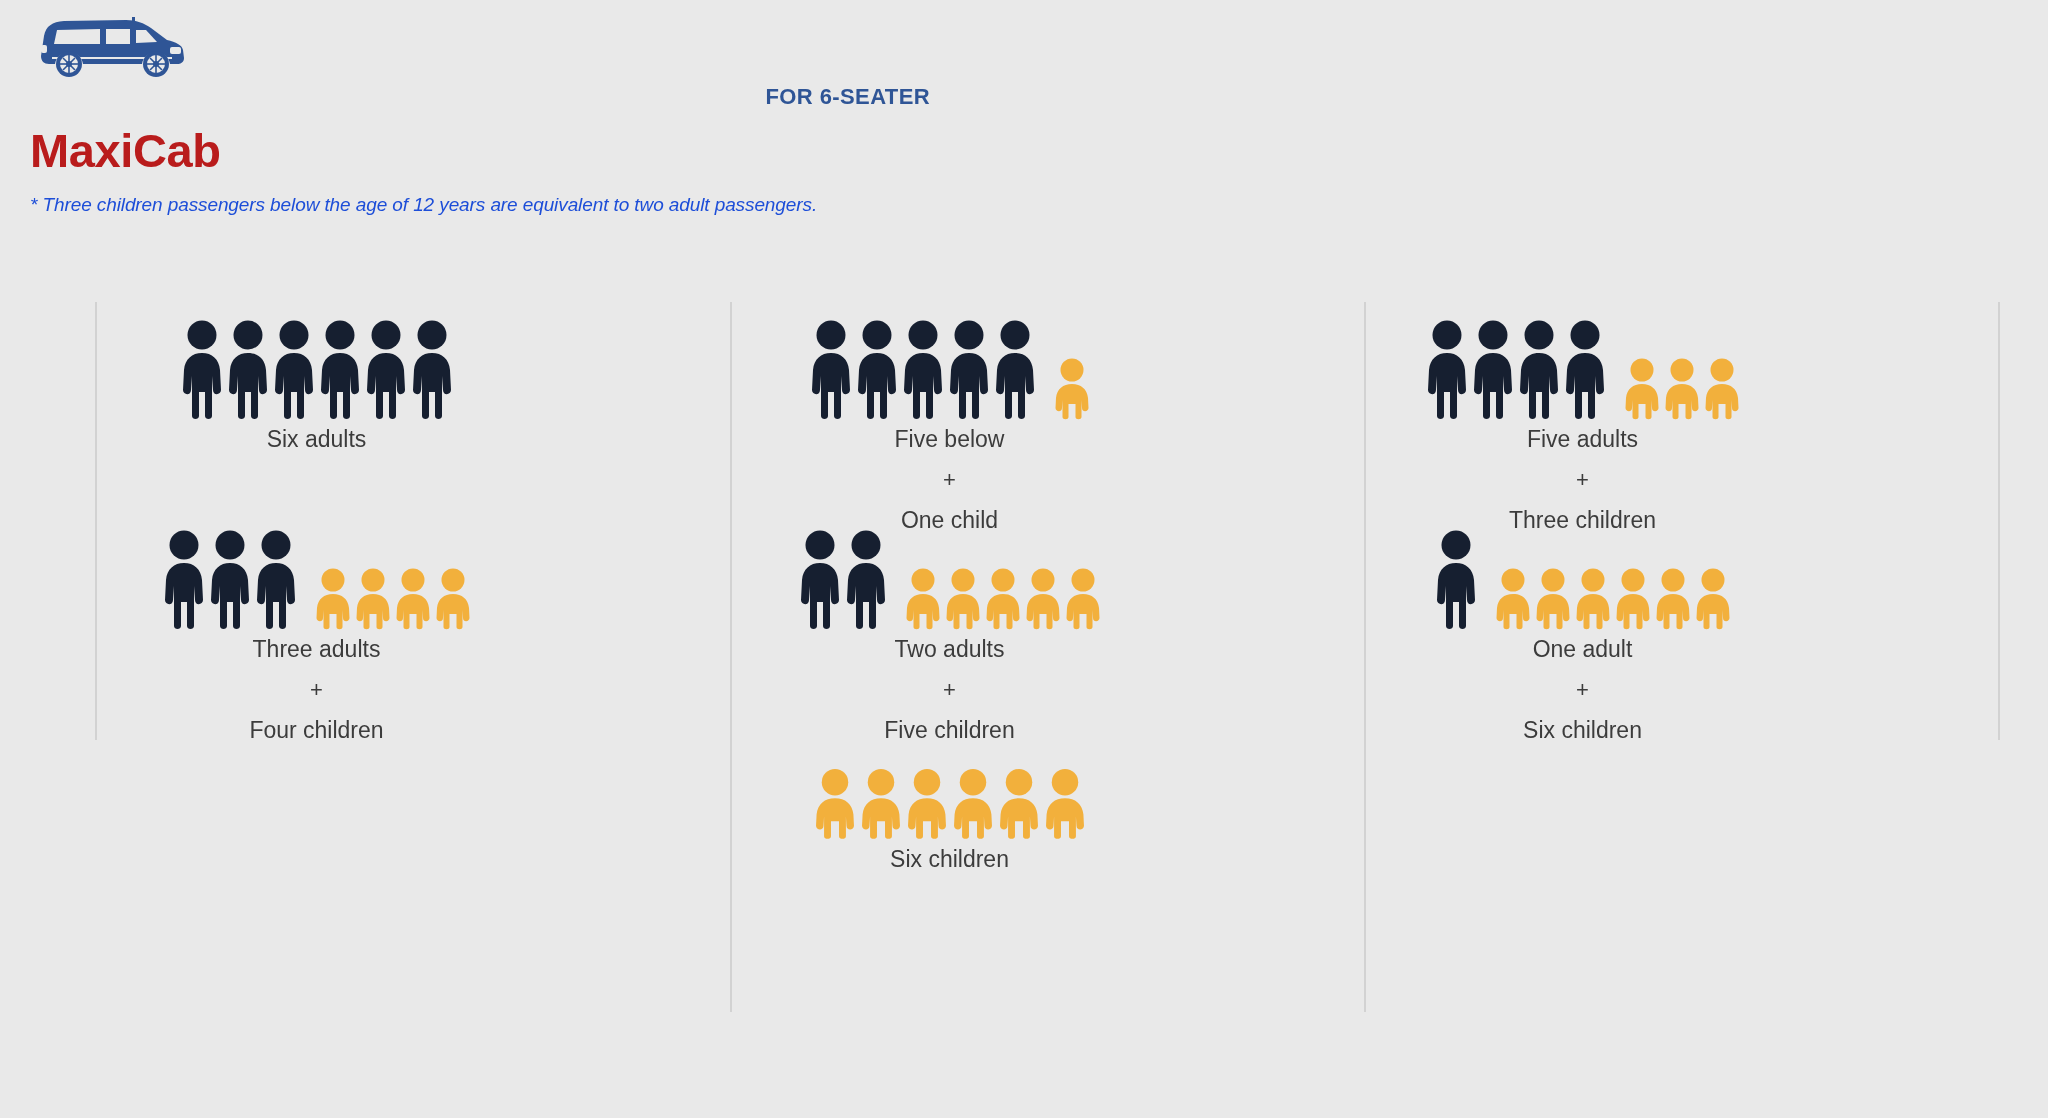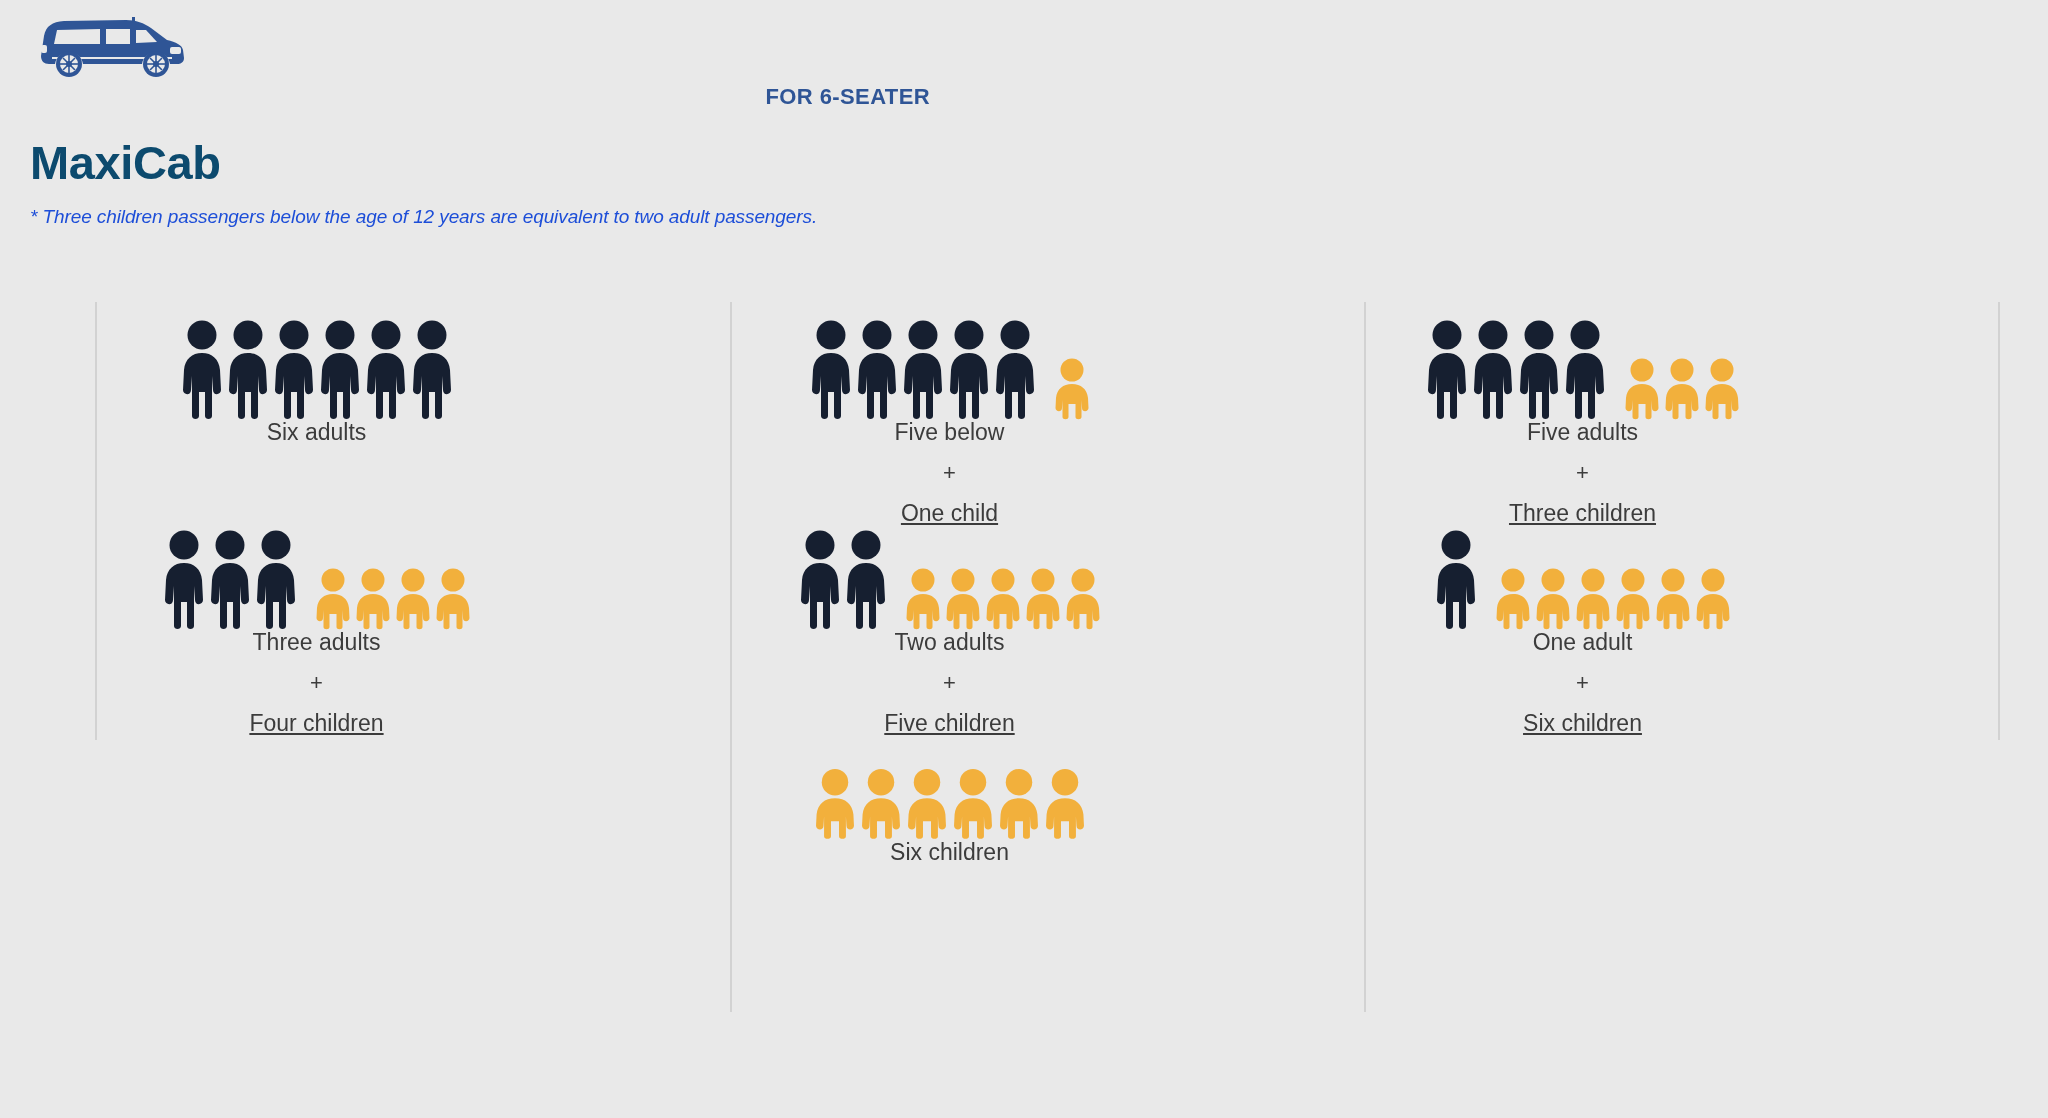--- a/index.html
+++ b/index.html
@@ -35,22 +35,22 @@
     font-weight: bold;
     letter-spacing: 0.4px;
     color: #2f5596;
     margin-top: 4px;
     font-family: "Liberation Sans", sans-serif;
     text-align: right;
   }
   #page-title {
     font-size: 47px;
     font-weight: bold;
-    color: #0c4a6e;
-    margin-top: 28px;
+    color: #b91c1c;
+    margin-top: 16px;
     letter-spacing: -0.4px;
     line-height: 1.05;
   }
   #note {
     font-size: 19px;
     font-style: italic;
     color: #1d4ed8;
     margin-top: 19px;
     letter-spacing: -0.1px;
   }
@@ -93,29 +93,28 @@
   .figures svg { display: block; }
 
   .fig-adult { width: 46px; height: 100px; }
   .fig-child { width: 40px; height: 62px; }
   .fig-child-lg { width: 46px; height: 72px; }
 
   .cell-label {
     font-size: 23px;
     line-height: 1.0;
     color: #3c3c3c;
-    margin-top: 1px;
+    margin-top: 8px;
   }
   .cell-label .plus-line {
     margin-top: 18px;
     font-size: 22px;
   }
   .cell-label .second-line {
     margin-top: 18px;
-    text-decoration: underline;
   }
 </style>
 </head>
 <body>
 
 <div id="header">
 
   <div id="van-icon-wrap">
     <svg viewBox="0 0 160 66" width="160" height="66" xmlns="http://www.w3.org/2000/svg">
       <g fill="#2f5596">

